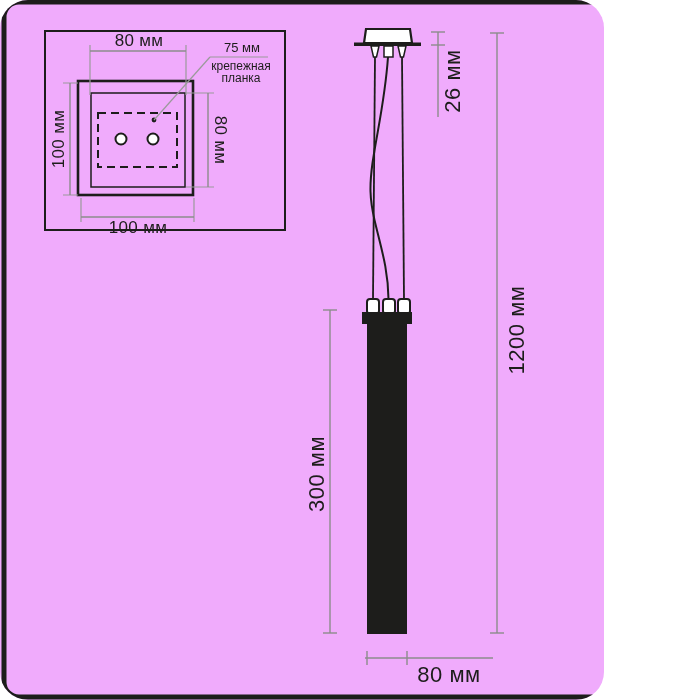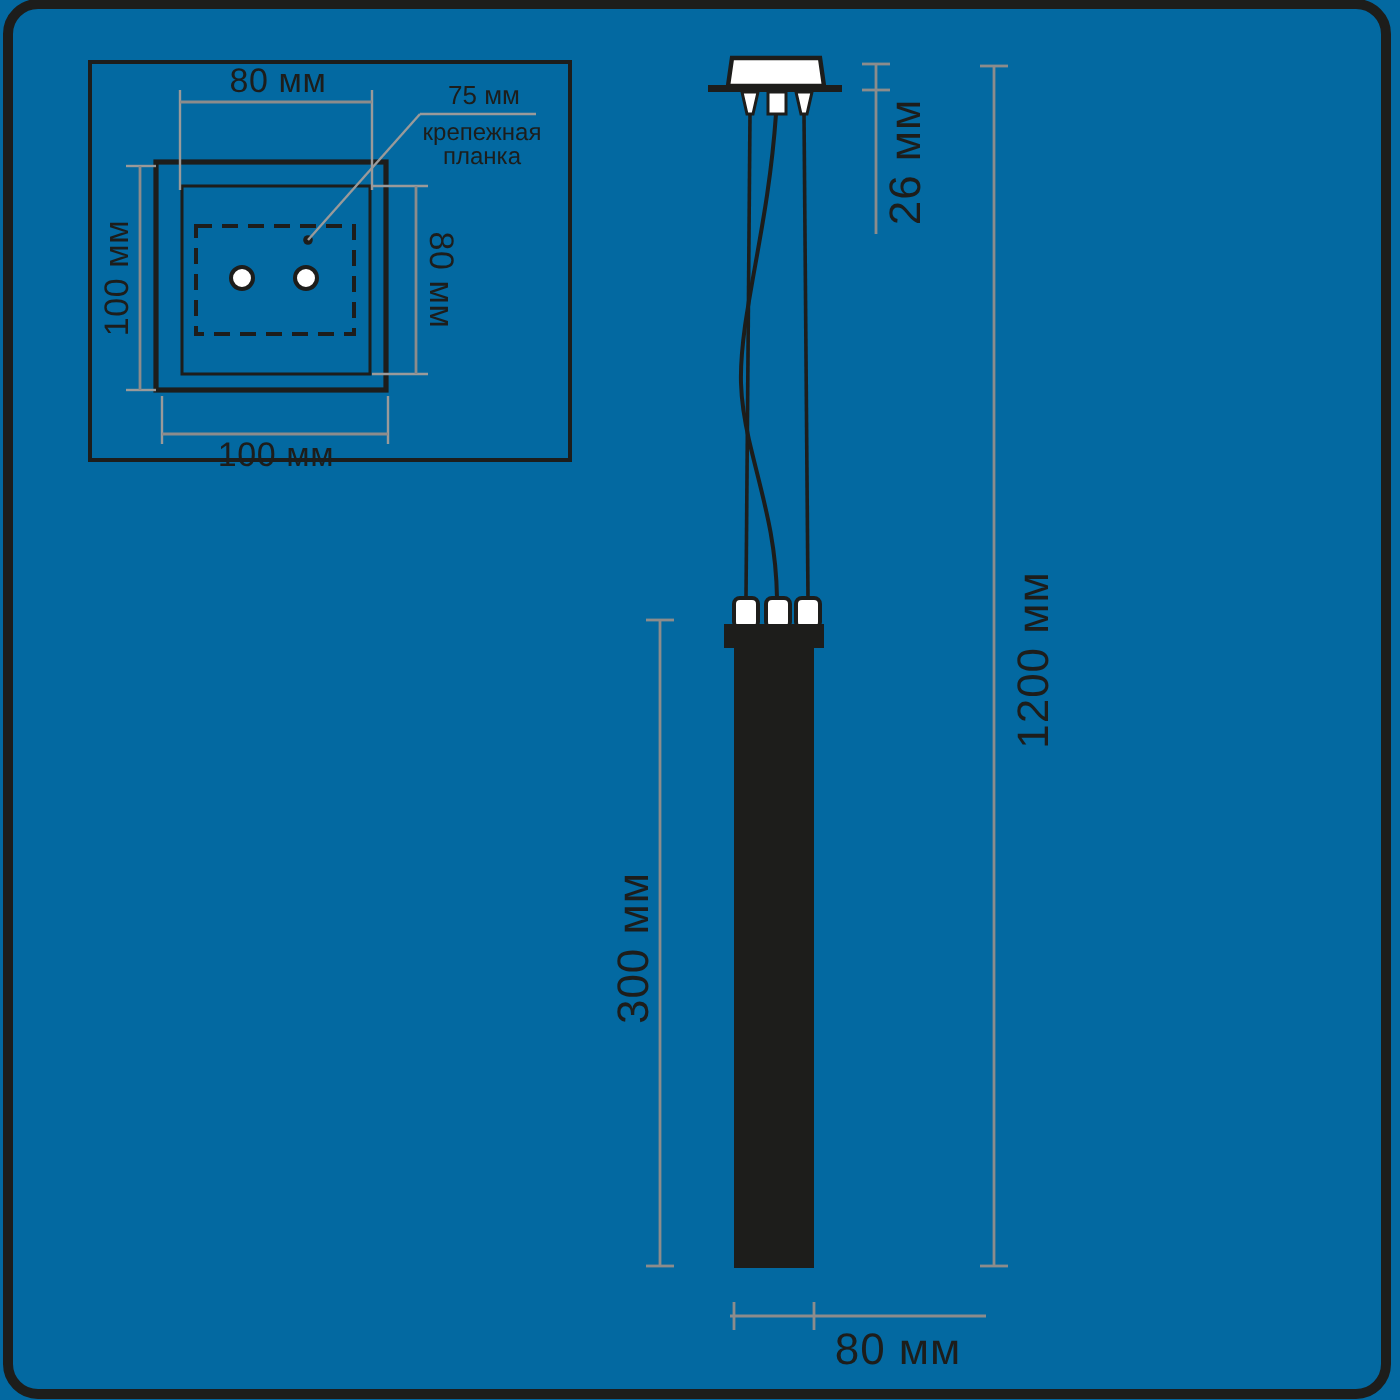--- a/index.html
+++ b/index.html
@@ -5,24 +5,25 @@
   html, body {
     margin: 0;
     padding: 0;
     background: #ffffff;
     width: 700px;
     height: 700px;
     font-family: "Liberation Sans", sans-serif;
   }
   #stage {
     position: relative;
-    width: 700px;
+    width: 604px;
     height: 700px;
-    background: #0369a1;
+    background: #f0abfc;
     overflow: hidden;
+    border-radius: 28px;
   }
   svg { display: block; }
   .ink-stroke   { stroke: #1d1d1b; fill: none; }
   .ink-fill     { fill: #1d1d1b; stroke: none; }
   .white-shape  { fill: #ffffff; stroke: #1d1d1b; }
   .dim          { stroke: #8c8c8c; fill: none; stroke-width: 1.4; }
   .dim-thin     { stroke: #9a9a9a; fill: none; stroke-width: 1.2; }
   text {
     fill: #1d1d1b;
     font-family: "Liberation Sans", sans-serif;

